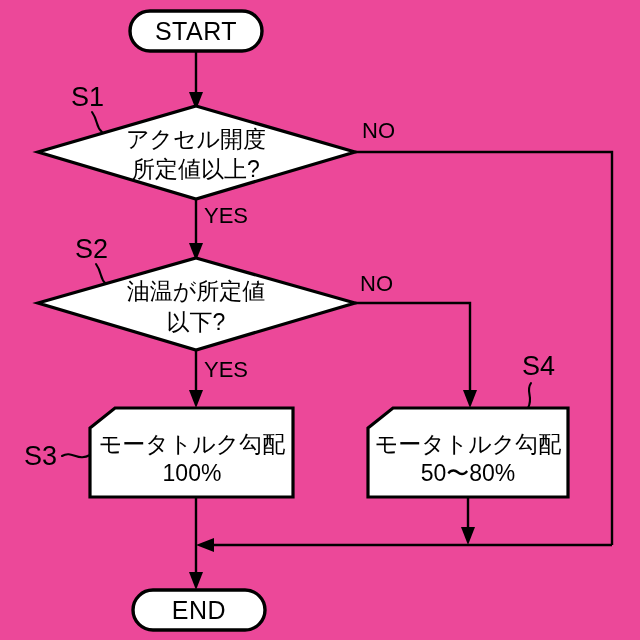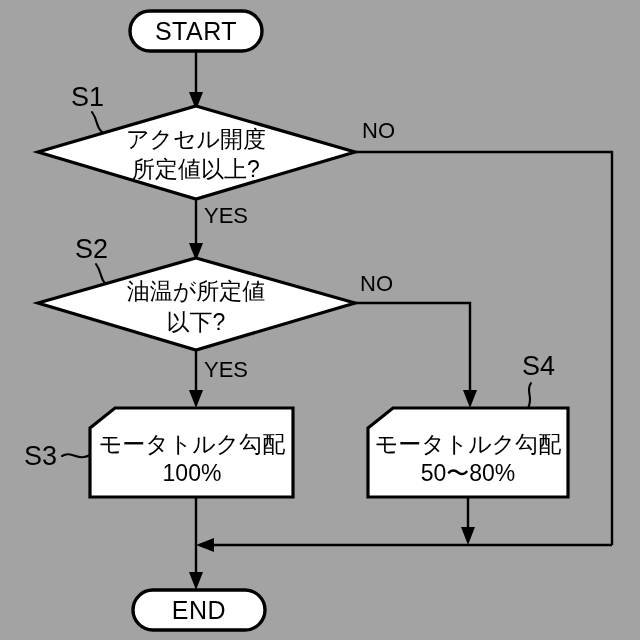--- a/index.html
+++ b/index.html
@@ -10,21 +10,21 @@
   body {
     width: 640px;
     height: 640px;
     overflow: hidden;
     font-family: "Liberation Sans", "DejaVu Sans", sans-serif;
   }
   #flowchart-root {
     position: relative;
     width: 640px;
     height: 640px;
-    background: #a3a3a3;
+    background: #ec4899;
   }
   svg.diagram {
     display: block;
     width: 640px;
     height: 640px;
   }
   .shape-stroke {
     fill: #ffffff;
     stroke: #000000;
     stroke-width: 3.2;

